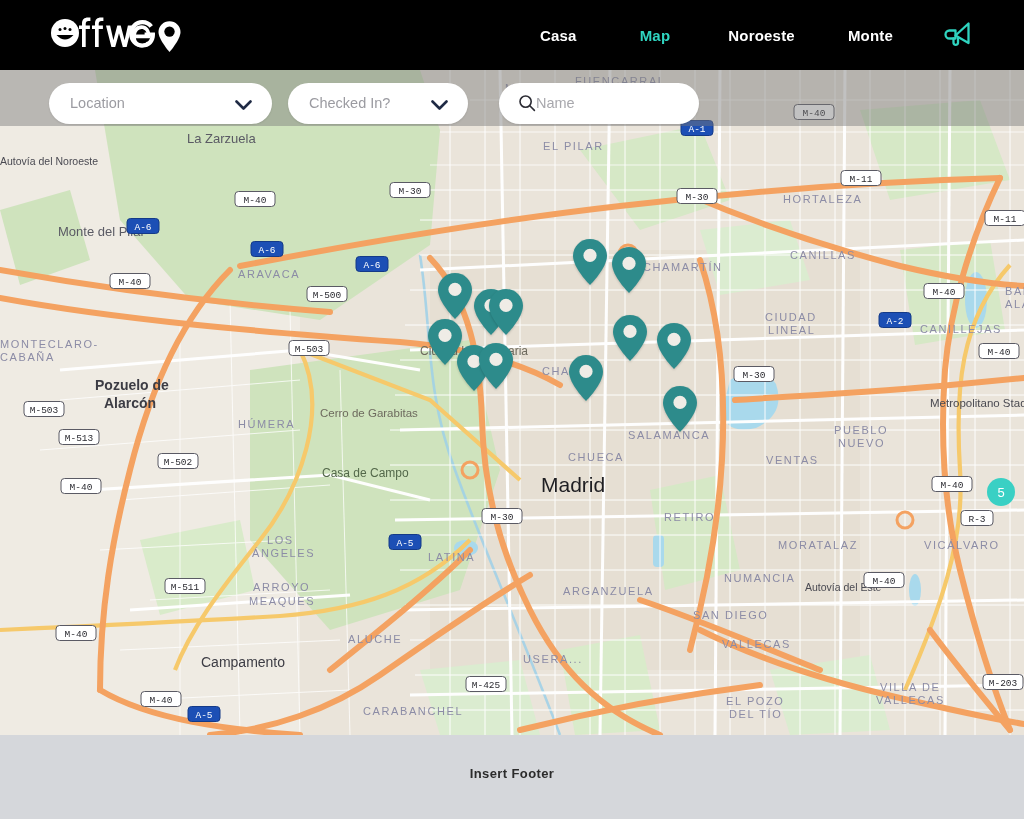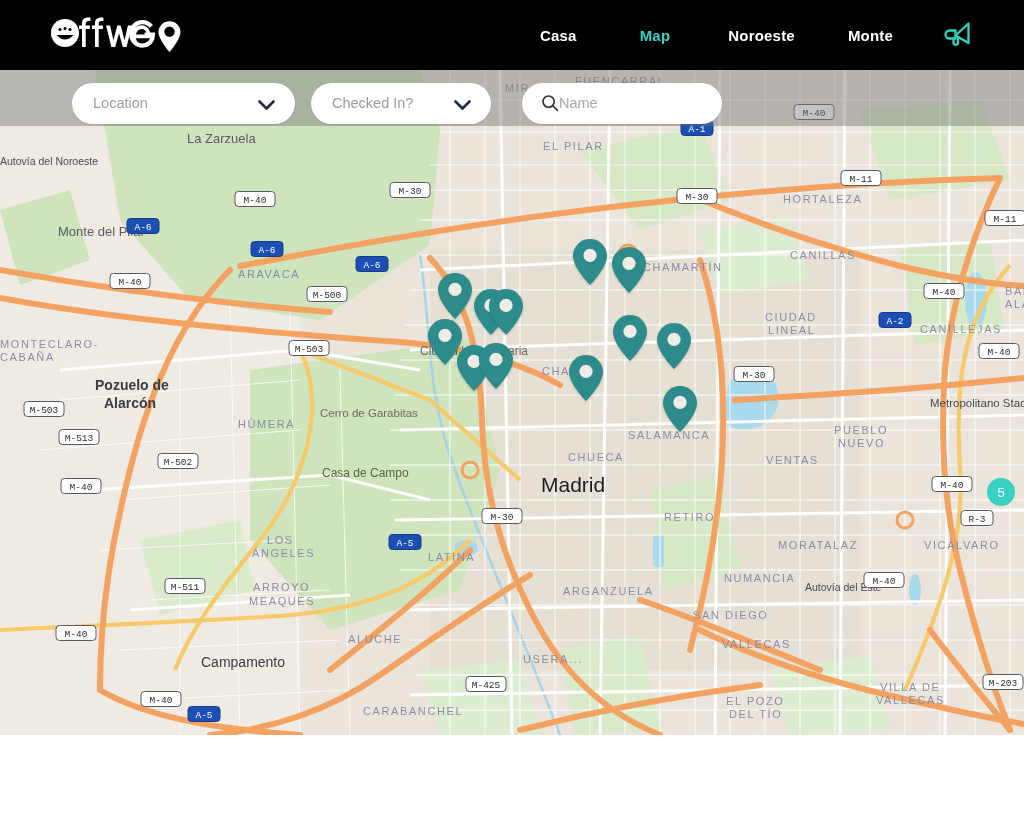--- a/index.html
+++ b/index.html
@@ -38,21 +38,21 @@
 
   
   .filter-scrim {
     position:absolute; top:70px; left:0; width:1024px; height:56px;
     background:rgba(120,120,120,0.45); z-index:25; pointer-events:none;
   }
 
   
   .filterbar {
     position:absolute; top:82px; left:0; width:1024px; height:42px;
-    z-index:30; display:flex; align-items:center; padding-left:72px;
+    z-index:30; display:flex; align-items:center; padding-left:49px;
   }
   .pill {
     height:41px; background:#ffffff; border-radius:21px;
     display:flex; align-items:center; position:relative; cursor:pointer;
     box-shadow:0 1px 2px rgba(0,0,0,.10);
   }
   .pill-location { width:223px; }
   .pill-checked  { width:180px; margin-left:16px; }
   .pill-label {
     font-size:14.5px; color:#9b9ba1; padding-left:21px; user-select:none;
@@ -593,14 +593,17 @@
       <span class="search-ic">
         <svg width="18" height="18" viewBox="0 0 18 18" aria-hidden="true">
           <circle cx="7.6" cy="7.6" r="5.6" fill="none" stroke="#2b2b33" stroke-width="1.6"></circle>
           <path d="M11.8 11.8 L16.4 16.4" stroke="#2b2b33" stroke-width="1.6" stroke-linecap="round"></path>
         </svg>
       </span>
       <input class="search-input" type="text" placeholder="Name" style="">
     </div>
   </div>
 
+  <div class="footer">
+    <span class="footer-text">Insert Footer</span>
+  </div>
 
 </div>
 
 </body></html>

